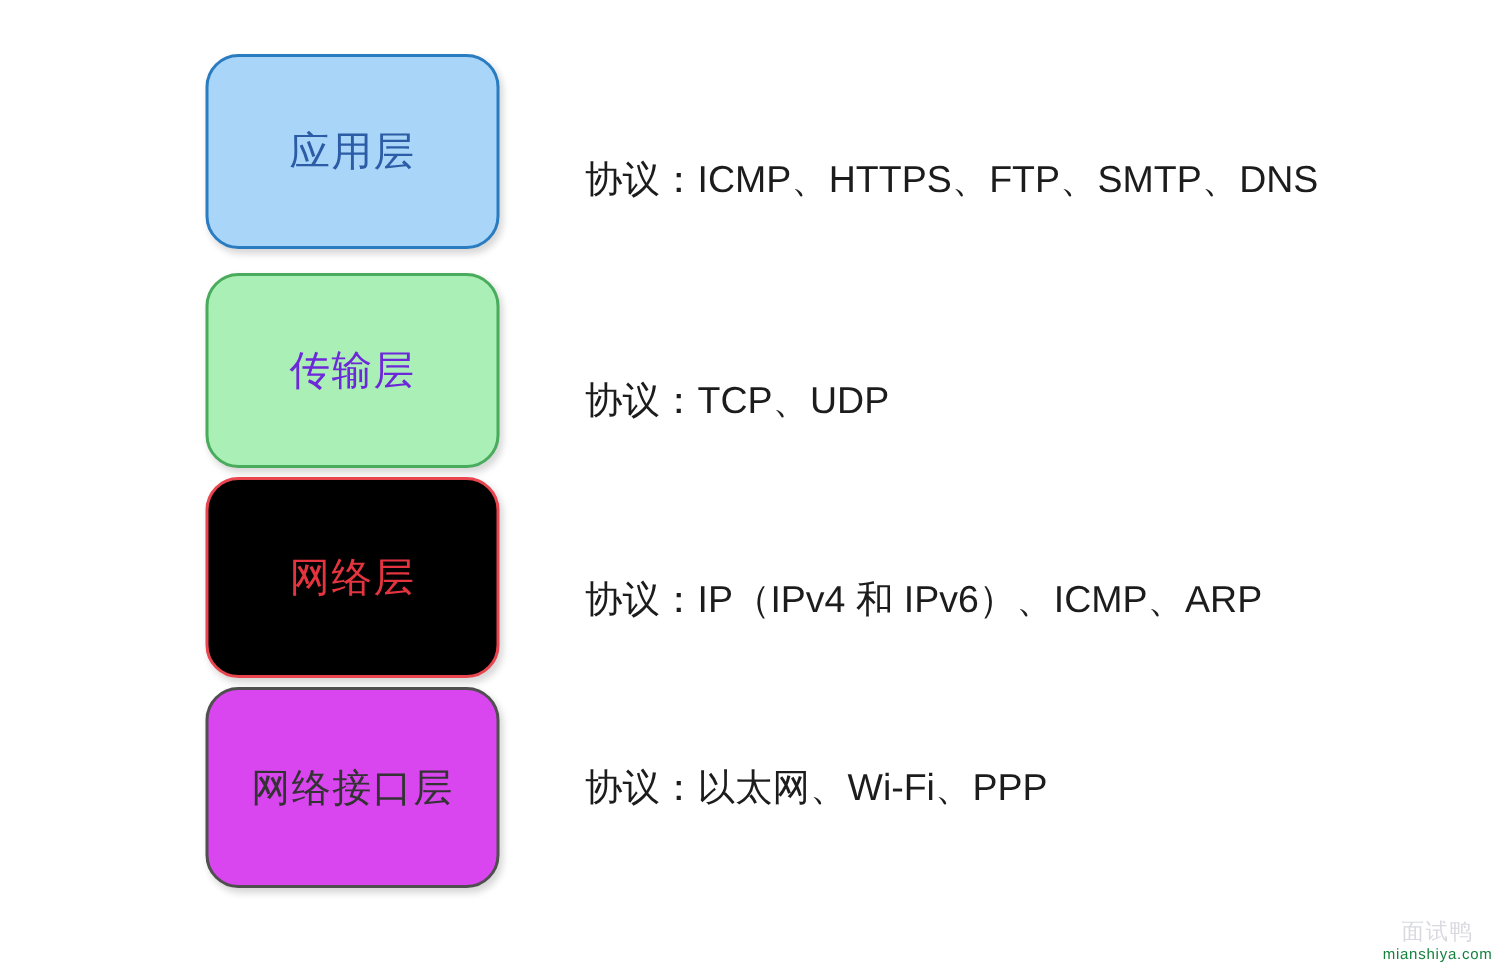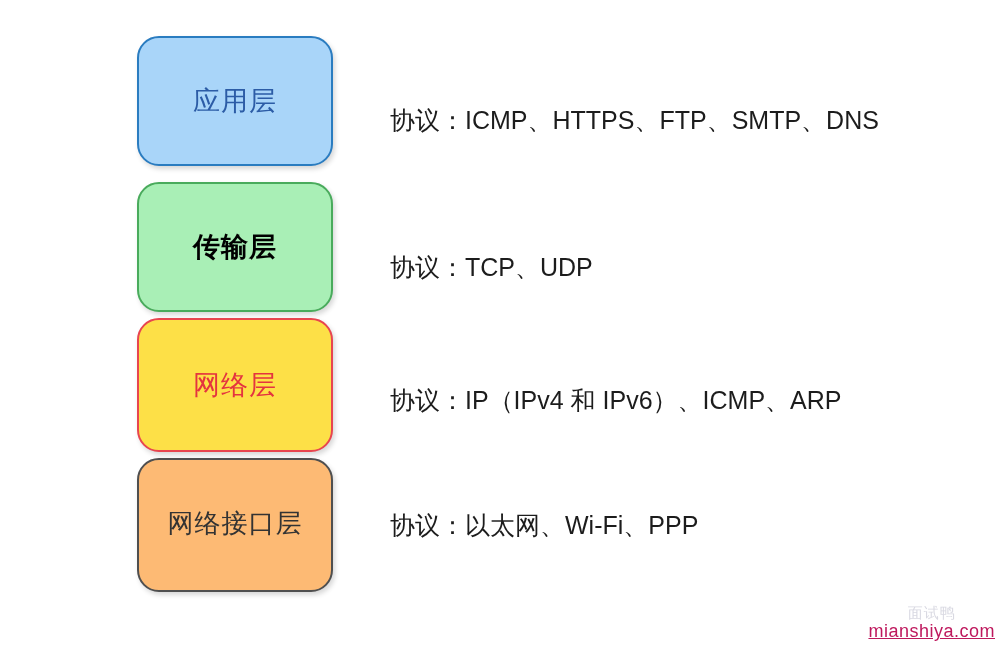--- a/index.html
+++ b/index.html
@@ -54,36 +54,35 @@
     border: 2.5px solid #2a7cc0;
   }
   .box-application .layer-label { color: #2c5ca6; }
 
   .box-transport {
     top: 146px;
     height: 130px;
     background: #a9efb6;
     border: 2.5px solid #49ab5c;
   }
-  .box-transport .layer-label { color: #000000; font-weight: bold; }
+  .box-transport .layer-label { color: #6d28d9; }
 
   .box-network {
     top: 282px;
     height: 134px;
-    background: #fde047;
+    background: #000000;
     border: 2.5px solid #e8454f;
   }
   .box-network .layer-label { color: #e4343f; }
 
   .box-link {
     top: 422px;
     height: 134px;
-    background: #fdba74;
+    background: #d946ef;
     border: 2.5px solid #4f4f4f;
-    font-family: Liberation Mono, monospace;
   }
   .box-link .layer-label {
     color: #333333;
     font-size: 26px;
   }
 
   
   .protocol-list {
     position: absolute;
     left: 390px;
@@ -111,24 +110,23 @@
     text-align: center;
     line-height: 1.15;
     user-select: none;
   }
   .watermark-brand {
     font-size: 15px;
     color: #d9d9e2;
     letter-spacing: 1px;
   }
   .watermark-domain {
-    font-size: 18px;
-    color: #be185d;
+    font-size: 10px;
+    color: #15803d;
     letter-spacing: 0.5px;
-    text-decoration: underline;
   }
 </style>
 </head>
 <body>
 
 <div class="canvas">
 
   <div class="layer-stack">
 
     <div class="layer-box box-application">

